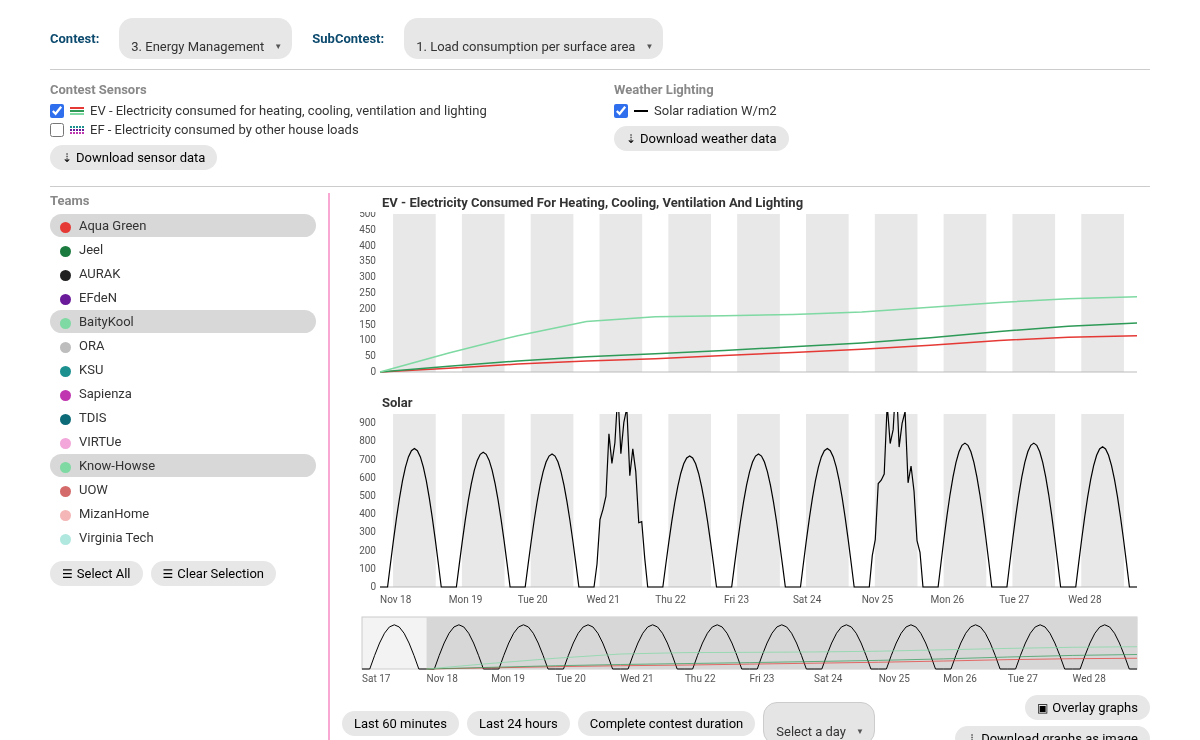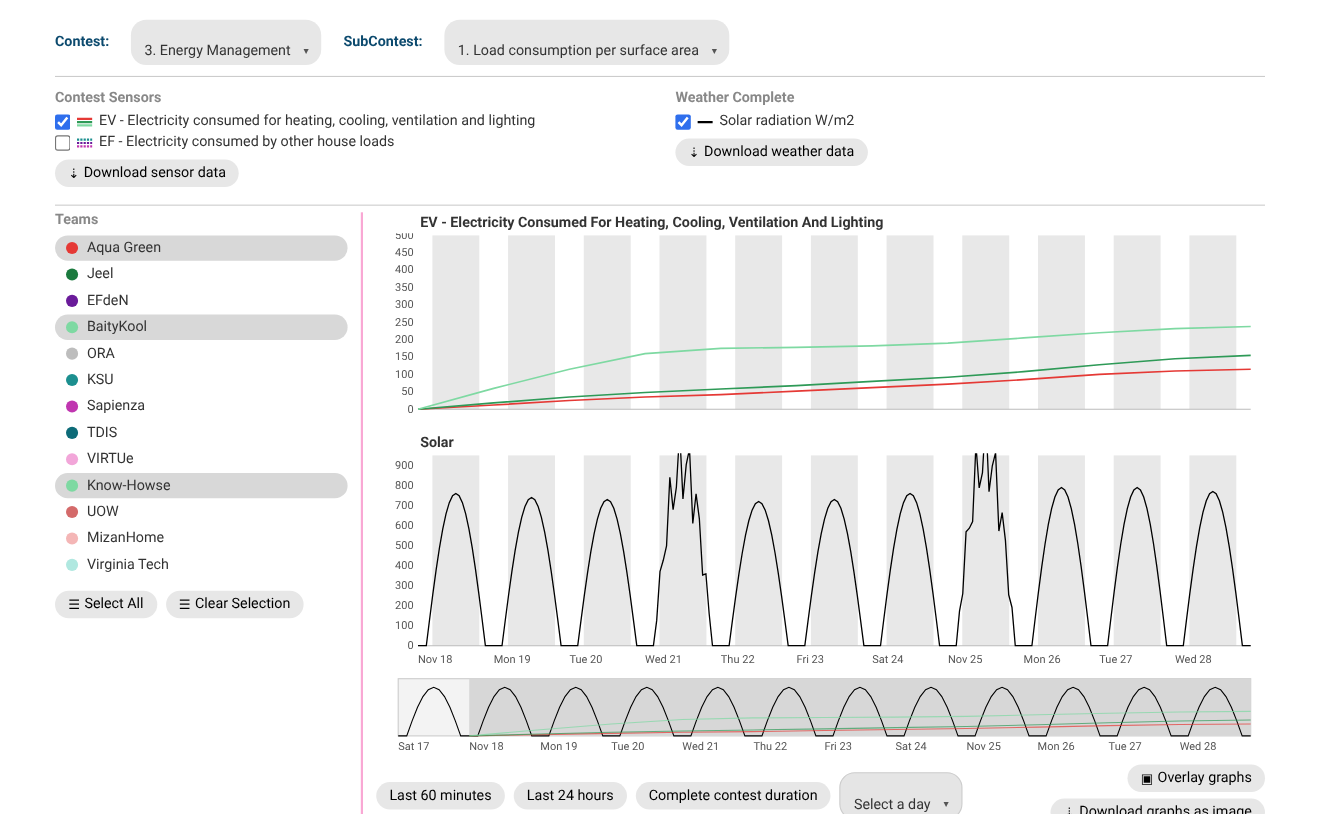--- a/index.html
+++ b/index.html
@@ -13,21 +13,21 @@
 .col{flex:1}
 .col h4{font-size:13px;font-weight:700;color:#888;margin-bottom:4px}
 .chk{display:flex;align-items:center;gap:6px;padding:2px 0;cursor:pointer}
 .chk input{width:14px;height:14px;accent-color:#2f6fed}
 .mini-legend{display:inline-block;width:14px;height:10px}
 .btn{background:#e7e7e7;border:none;border-radius:14px;padding:5px 12px;font-size:13px;cursor:pointer;display:inline-flex;align-items:center;gap:4px}
 .btn-white{background:#fff;border:1px solid #ccc}
 .main{display:flex;gap:0;margin-top:4px}
 .sidebar{width:280px;padding-right:12px;border-right:2px solid #f9a8d4}
 .sidebar h4{font-size:13px;font-weight:700;color:#888;margin-bottom:6px}
-.team{display:flex;align-items:center;gap:8px;padding:4px 10px;border-radius:12px;cursor:pointer;margin:1px 0}
+.team{display:flex;align-items:flex-end;gap:8px;padding:4px 10px;border-radius:12px;cursor:pointer;margin:1px 0}
 .team.sel{background:#d8d8d8}
 .dot{width:11px;height:11px;border-radius:50%;flex-shrink:0}
 .team-actions{display:flex;gap:8px;margin-top:12px}
 .charts{flex:1;padding-left:12px}
 .chart-title{font-weight:700;font-size:13px;margin:2px 0 2px 40px}
 .chart-wrap{position:relative;margin-bottom:8px}
 svg{display:block}
 .yaxis{font-size:10px;fill:#555}
 .xaxis{font-size:10px;fill:#555}
 .band{fill:#e8e8e8}
@@ -76,21 +76,21 @@
           </svg>
       </span>
       <span>EF - Electricity consumed by other house loads</span>
     </label>
     <button class="btn" style="margin-top:6px">
       <span class="icon">⇣</span>
       <span>Download sensor data</span>
     </button>
   </div>
   <div class="col">
-    <h4>Weather Complete</h4>
+    <h4>Weather Lighting</h4>
     <label class="chk">
       <input type="checkbox" checked="" style="">
       <span class="mini-legend">
         <svg width="14" height="10">
             <line x1="0" y1="5" x2="14" y2="5" stroke="#000" stroke-width="2"></line>
           </svg>
       </span>
       <span>Solar radiation W/m2</span>
     </label>
     <button class="btn" style="margin-top:6px">
@@ -105,20 +105,24 @@
   <div class="sidebar">
     <h4>Teams</h4>
     <div id="team-list">
         <div class="team sel">
           <span class="dot" style="background:#e53935"></span>
           <span>Aqua Green</span>
         </div>
         <div class="team">
           <span class="dot" style="background:#1b7a3e"></span>
           <span>Jeel</span>
+        </div>
+        <div class="team">
+          <span class="dot" style="background:#222"></span>
+          <span>AURAK</span>
         </div>
         <div class="team">
           <span class="dot" style="background:#6a1b9a"></span>
           <span>EFdeN</span>
         </div>
         <div class="team sel">
           <span class="dot" style="background:#7ed9a2"></span>
           <span>BaityKool</span>
         </div>
         <div class="team">

